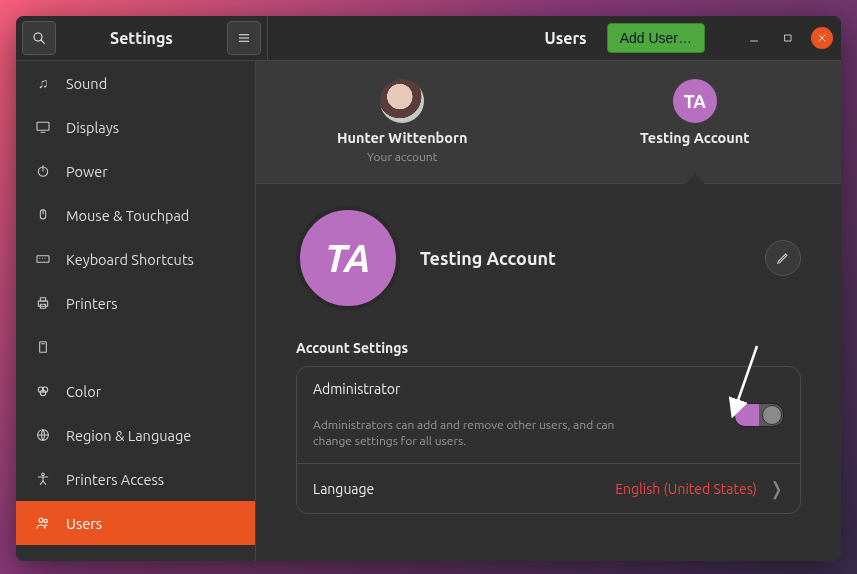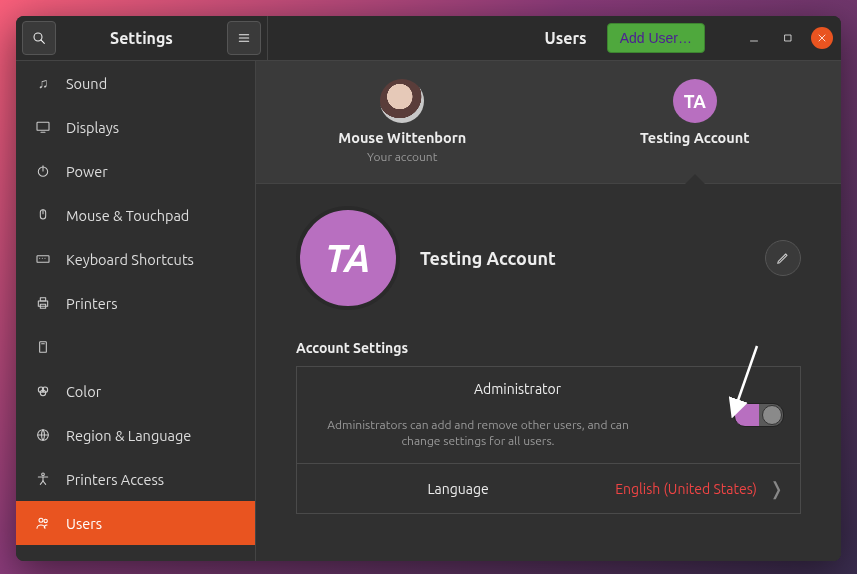--- a/index.html
+++ b/index.html
@@ -4,21 +4,21 @@
 <style>
   html,body{margin:0;padding:0;height:100%;font-family:"Ubuntu","Segoe UI",Arial,sans-serif;color:#ddd;}
   body{background:linear-gradient(135deg,#f95f7a 0%,#8a3b7a 40%,#3a2d4f 100%);width:857px;height:574px;overflow:hidden;position:relative;}
   .window{position:absolute;left:16px;top:16px;width:825px;height:545px;background:#2b2b2b;border-radius:8px;box-shadow:0 10px 40px rgba(0,0,0,.5);display:flex;flex-direction:column;overflow:hidden;}
   .titlebar{height:44px;background:#2b2b2b;display:flex;align-items:center;border-bottom:1px solid #444;}
   .tb-left{width:239px;display:flex;align-items:center;gap:6px;padding:0 6px;border-right:1px solid #444;height:100%;}
   .tb-btn{width:32px;height:32px;border:1px solid #555;border-radius:4px;display:flex;align-items:center;justify-content:center;background:#3a3a3a;cursor:pointer;color:#eee;}
   .tb-title{flex:1;text-align:center;font-weight:600;font-size:16px;color:#eee;}
   .tb-right{flex:1;display:flex;align-items:center;justify-content:flex-end;gap:12px;padding:0 8px;}
   .section-title{font-weight:600;font-size:16px;color:#eee;padding-right:8px;}
-  .add-btn{background:#4fa83d;color:#4c1d95;border:1px solid #3d8430;border-radius:4px;padding:6px 12px;font-size:14px;cursor:pointer;font-weight:500;}
+  .add-btn{background:#4fa83d;color:#0f172a;border:1px solid #3d8430;border-radius:4px;padding:6px 12px;font-size:14px;cursor:pointer;font-weight:500;}
   .win-ctrl{width:22px;height:22px;border-radius:50%;display:flex;align-items:center;justify-content:center;font-size:11px;cursor:pointer;}
   .win-ctrl.min{color:#eee;}
   .win-ctrl.max{color:#eee;}
   .win-ctrl.close{background:#e95420;color:#fff;}
   .body-row{flex:1;display:flex;min-height:0;}
   .sidebar{width:239px;background:#2f2f2f;border-right:1px solid #444;overflow-y:auto;}
   .side-item{display:flex;align-items:center;gap:14px;padding:13px 18px;font-size:14.5px;color:#ddd;cursor:pointer;}
   .side-item .icon{width:18px;height:18px;display:flex;align-items:center;justify-content:center;font-size:14px;color:#ccc;flex-shrink:0;}
   .side-item.active{background:#e95420;color:#fff;}
   .side-item.active .icon{color:#fff;}
@@ -29,21 +29,21 @@
   .avatar.photo{background:radial-gradient(circle at 45% 40%, #e6c9b8 0 35%, #5a3d3a 36% 60%, #c8c8c8 61% 100%);}
   .acct-name{font-size:14.5px;font-weight:600;color:#eee;}
   .acct-sub{font-size:12px;color:#999;margin-top:-2px;}
   .acct.selected::after{content:"";position:absolute;bottom:-1px;left:50%;transform:translateX(-50%);width:0;height:0;border-left:10px solid transparent;border-right:10px solid transparent;border-bottom:10px solid #303030;}
   .panel{flex:1;background:#303030;border-top:1px solid #444;overflow-y:auto;padding:22px 40px;}
   .big-row{display:flex;align-items:center;gap:20px;margin-bottom:30px;}
   .big-avatar{width:96px;height:96px;border-radius:50%;background:#b86fc0;border:4px solid #2a2a2a;display:flex;align-items:center;justify-content:center;font-size:38px;font-weight:700;color:#fff;font-style:italic;}
   .big-name{font-size:18px;font-weight:700;color:#eee;flex:1;}
   .edit-btn{width:34px;height:34px;border-radius:50%;border:1px solid #555;background:#3a3a3a;display:flex;align-items:center;justify-content:center;cursor:pointer;color:#ccc;}
   .settings-heading{font-size:14px;font-weight:700;color:#eee;margin-bottom:10px;}
-  .settings-box{border:1px solid #4a4a4a;border-radius:0;text-align:center;}
+  .settings-box{border:1px solid #4a4a4a;border-radius:12px;}
   .row{padding:14px 16px;border-bottom:1px solid #4a4a4a;display:flex;align-items:center;gap:12px;}
   .row:last-child{border-bottom:none;cursor:pointer;}
   .row-main{flex:1;}
   .row-title{font-size:14px;color:#eee;}
   .row-desc{font-size:12px;color:#999;margin-top:20px;max-width:330px;line-height:1.35;}
   .row-value{font-size:14px;color:#ef4444;}
   .chev{color:#888;font-size:18px;}
   .toggle{width:48px;height:22px;border-radius:11px;background:linear-gradient(to right,#b86fc0 0 50%,#5a5a5a 50% 100%);position:relative;cursor:pointer;border:1px solid #222;}
   .knob{position:absolute;right:1px;top:1px;width:20px;height:20px;border-radius:50%;background:#8a8a8a;border:1px solid #333;box-sizing:border-box;}
   .arrow-annot{position:absolute;right:74px;top:325px;pointer-events:none;}
@@ -200,21 +200,21 @@
             </svg>
           </span>
         <span>Users</span>
       </div>
     </div>
 
     <div class="content">
       <div class="accounts-row">
         <div class="acct">
           <div class="avatar photo"></div>
-          <div class="acct-name">Mouse Wittenborn</div>
+          <div class="acct-name">Hunter Wittenborn</div>
           <div class="acct-sub">Your account</div>
         </div>
         <div class="acct selected">
           <div class="avatar">TA</div>
           <div class="acct-name">Testing Account</div>
         </div>
       </div>
 
       <div class="panel">
         <div class="big-row">

